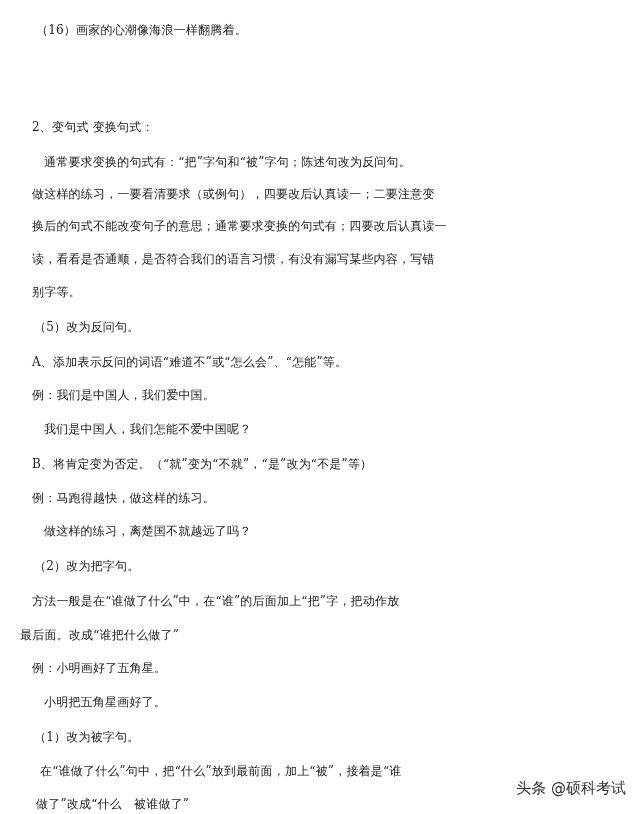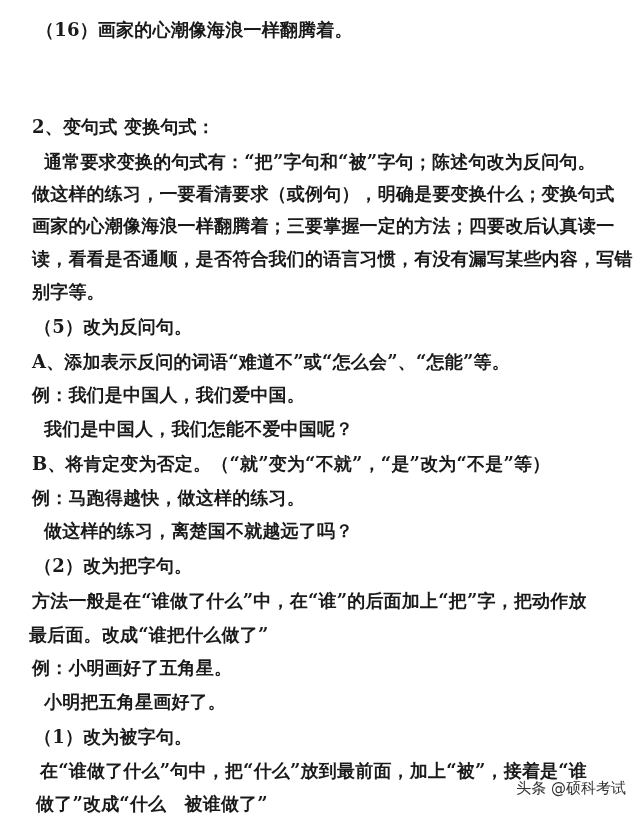--- a/index.html
+++ b/index.html
@@ -1,41 +1,41 @@
 <!DOCTYPE html>
 <html><head>
 <meta charset="utf-8">
 <style>
   html, body { margin: 0; padding: 0; background: #ffffff; }
   body { width: 640px; height: 814px; position: relative; overflow: hidden;
          font-family: "DejaVu Serif", "Liberation Serif", serif; color: #1a1a1a; }
-  .line { position: absolute; left: 40px; font-size: 18px; line-height: 22px; white-space: nowrap; letter-spacing: 0.2px; font-weight: bold; }
+  .line { position: absolute; left: 40px; font-size: 12px; line-height: 22px; white-space: nowrap; letter-spacing: 0.2px; }
   .watermark { position: absolute; right: 14px; bottom: 16px; font-family: "DejaVu Sans", "Liberation Sans", sans-serif;
                font-size: 15px; color: #333; }
 </style>
 </head>
 <body>
 
 <div>
   <div class="line" style="top:19px;left:36px">（16）画家的心潮像海浪一样翻腾着。</div>
   <div class="line" style="top:116px;left:32px">2、变句式 变换句式：</div>
   <div class="line" style="top:151px;left:44px">通常要求变换的句式有：“把”字句和“被”字句；陈述句改为反问句。</div>
-  <div class="line" style="top:183px;left:32px">做这样的练习，一要看清要求（或例句），明确是要变换什么；变换句式</div>
-  <div class="line" style="top:215px;left:32px">画家的心潮像海浪一样翻腾着；三要掌握一定的方法；四要改后认真读一</div>
+  <div class="line" style="top:183px;left:32px">做这样的练习，一要看清要求（或例句），四要改后认真读一；二要注意变</div>
+  <div class="line" style="top:215px;left:32px">换后的句式不能改变句子的意思；通常要求变换的句式有；四要改后认真读一</div>
   <div class="line" style="top:248px;left:32px">读，看看是否通顺，是否符合我们的语言习惯，有没有漏写某些内容，写错</div>
   <div class="line" style="top:281px;left:32px">别字等。</div>
   <div class="line" style="top:316px;left:34px">（5）改为反问句。</div>
   <div class="line" style="top:351px;left:32px">A、添加表示反问的词语“难道不”或“怎么会”、“怎能”等。</div>
   <div class="line" style="top:384px;left:32px">例：我们是中国人，我们爱中国。</div>
   <div class="line" style="top:418px;left:44px">我们是中国人，我们怎能不爱中国呢？</div>
   <div class="line" style="top:453px;left:32px">B、将肯定变为否定。（“就”变为“不就”，“是”改为“不是”等）</div>
   <div class="line" style="top:487px;left:32px">例：马跑得越快，做这样的练习。</div>
   <div class="line" style="top:520px;left:44px">做这样的练习，离楚国不就越远了吗？</div>
   <div class="line" style="top:555px;left:34px">（2）改为把字句。</div>
   <div class="line" style="top:590px;left:32px">方法一般是在“谁做了什么”中，在“谁”的后面加上“把”字，把动作放</div>
-  <div class="line" style="top:624px;left:29px">最后面。改成“谁把什么做了”</div>
+  <div class="line" style="top:624px;left:20px">最后面。改成“谁把什么做了”</div>
   <div class="line" style="top:657px;left:32px">例：小明画好了五角星。</div>
   <div class="line" style="top:691px;left:44px">小明把五角星画好了。</div>
   <div class="line" style="top:726px;left:34px">（1）改为被字句。</div>
   <div class="line" style="top:760px;left:40px">在“谁做了什么”句中，把“什么”放到最前面，加上“被”，接着是“谁</div>
   <div class="line" style="top:793px;left:36px">做了”改成“什么　被谁做了”</div>
   <div class="watermark">头条 @硕科考试</div>
 </div>
 
 </body></html>

